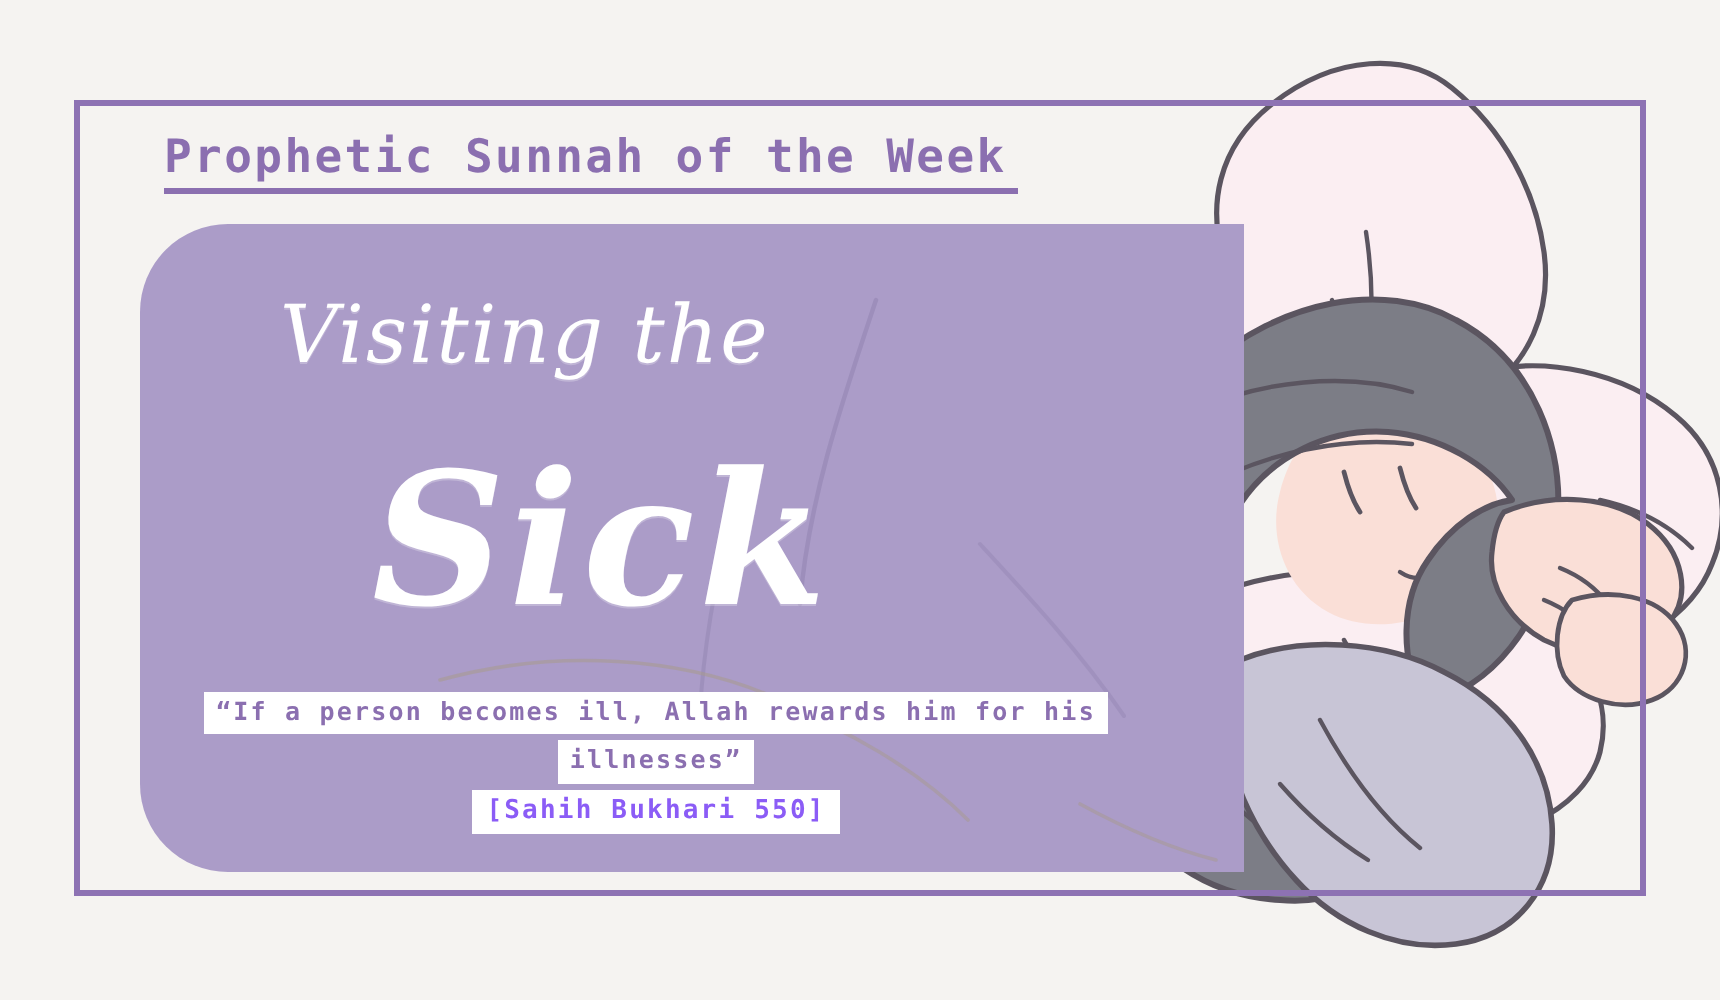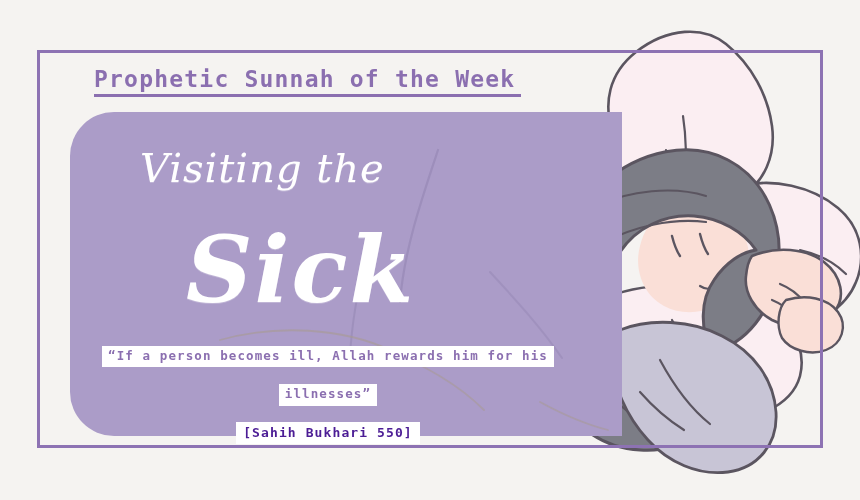--- a/index.html
+++ b/index.html
@@ -25,21 +25,20 @@
 
   
   .heading{
     position:absolute;left:82px;top:66px;
     font-family:"DejaVu Sans Mono", monospace;
     font-weight:bold;
     font-size:23px;
     letter-spacing:1.2px;
     color:#8b6fb0;
     white-space:nowrap;
-    margin-left:12px;
   }
   .heading .rule{
     position:absolute;left:0;right:-6px;bottom:-5px;
     height:3px;background:#8b6fb0;
   }
 
   
   .card{
     position:absolute;left:70px;top:112px;
     width:552px;height:324px;
@@ -71,25 +70,25 @@
     background:#ffffff;
     color:#8b6fb0;
     font-family:"DejaVu Sans Mono", monospace;
     font-weight:bold;
     font-size:12.5px;
     letter-spacing:1.1px;
     padding:3px 6px 4px 6px;
     line-height:1.15;
     white-space:nowrap;
   }
-  .qrow{display:block;margin-bottom:16px;}
+  .qrow{display:block;margin-bottom:2px;}
   .qsrc{
     display:inline-block;
     background:#ffffff;
-    color:#4c1d95;
+    color:#8b5cf6;
     font-family:"DejaVu Sans Mono", monospace;
     font-weight:bold;
     font-size:13px;
     letter-spacing:1.1px;
     padding:3px 7px 4px 7px;
     white-space:nowrap;
   }
 </style>
 </head>
 <body>

